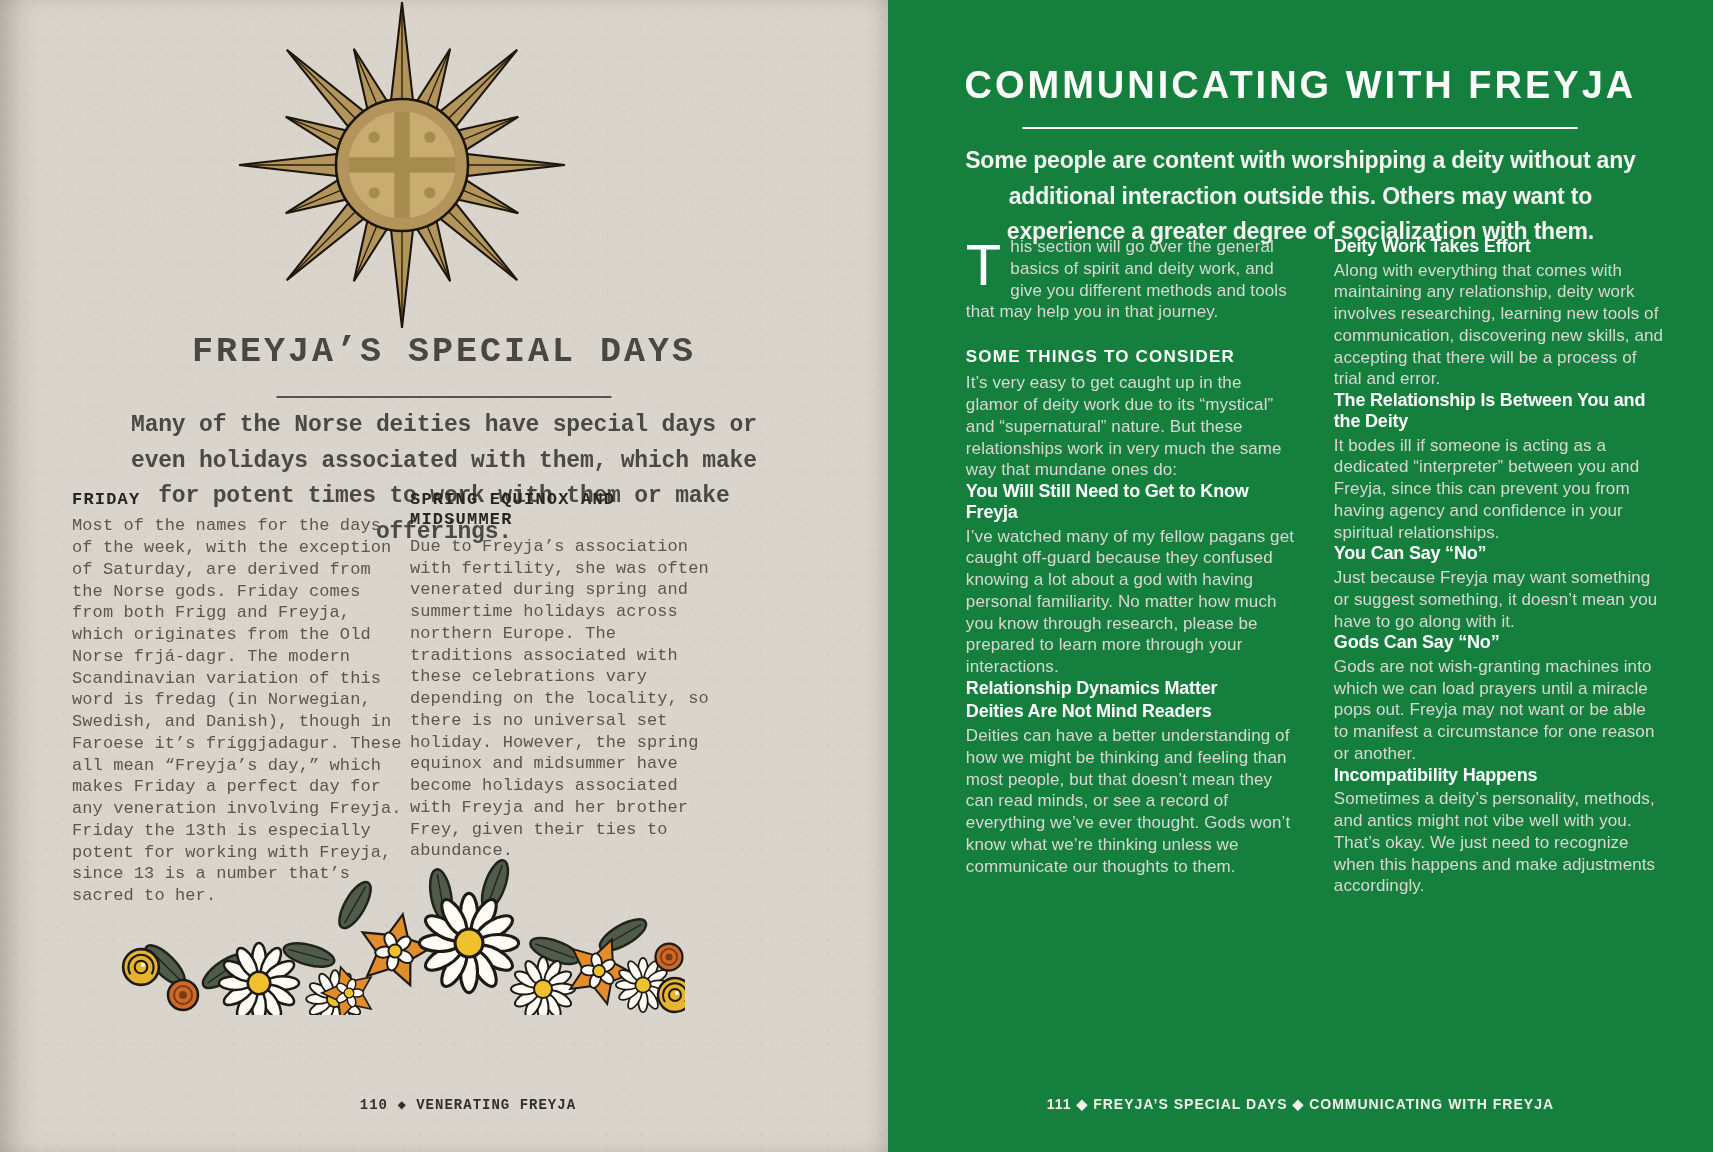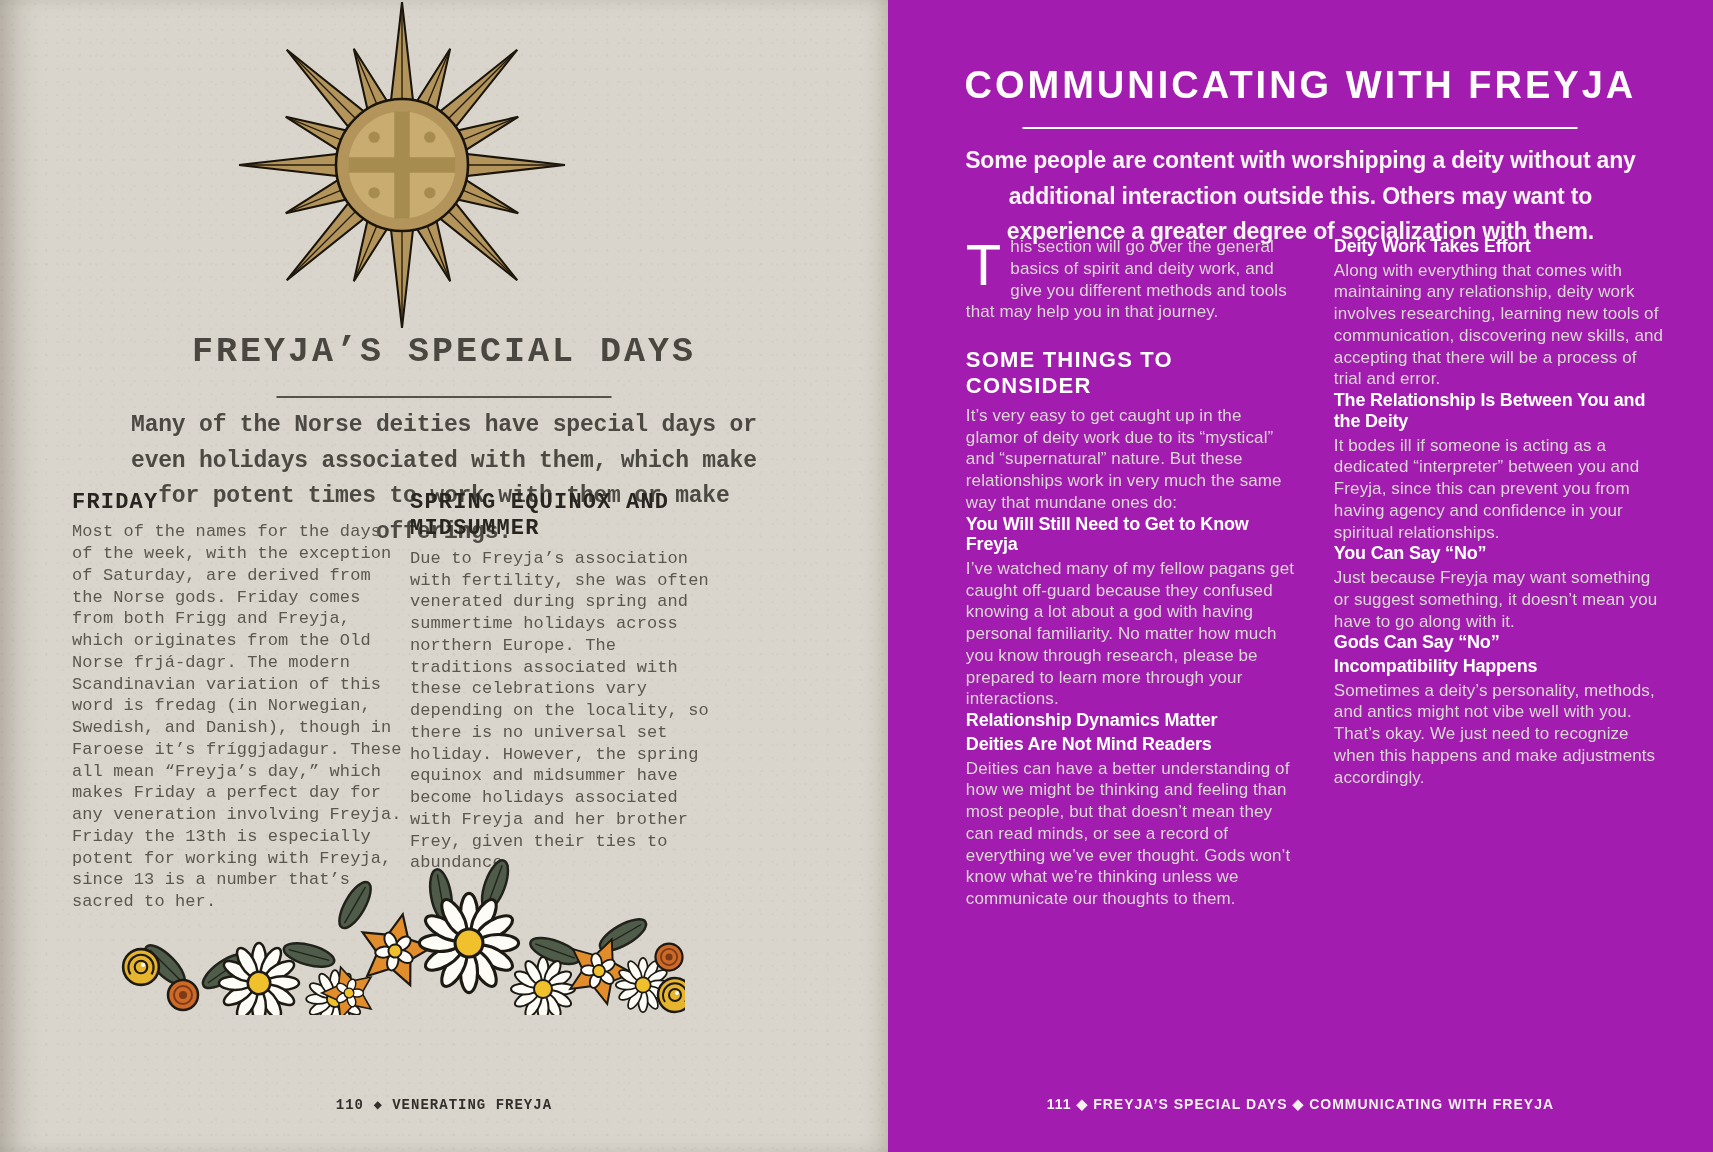--- a/index.html
+++ b/index.html
@@ -8,21 +8,21 @@
   .page-left{
     width:921px;
     background:#d9d5cc;
     background-image:
       radial-gradient(circle at 22% 31%, rgba(90,80,60,0.045) 1px, transparent 1.6px),
       radial-gradient(circle at 71% 64%, rgba(90,80,60,0.035) 1px, transparent 1.6px);
     background-size:11px 13px, 17px 15px;
     box-shadow:inset 26px 0 34px -20px rgba(60,50,35,0.35), inset -16px 0 22px -14px rgba(60,50,35,0.25);
     font-family:Liberation Mono, monospace;
   }
-  .page-right{width:856px;background:#a21caf;}
+  .page-right{width:856px;background:#15803d;}
 
   
   .rune-title{
     position:absolute;left:0;width:100%;margin:0;text-align:center;
     font-weight:700;letter-spacing:3px;color:#4a4741;
   }
   .lp-title{top:332px;font-size:35px;}
   .rp-title{top:64px;font-size:38px;color:#fdfdfb;}
   .rule{position:absolute;left:50%;transform:translateX(-50%);height:2px;}
   .lp-rule{top:396px;width:335px;background:#56524b;}
@@ -33,37 +33,37 @@
   }
   .lp-intro{top:408px;width:660px;color:#4c4943;}
   .rp-intro{top:143px;width:700px;color:#f6f5f2;}
 
   .columns{position:absolute;display:flex;}
   .lp-columns{top:490px;left:72px;}
   .rp-columns{top:236px;left:78px;gap:38px;}
   .col{display:block;}
 
   .rune-h{
-    margin:0 0 5px 0;font-size:22px;font-weight:700;letter-spacing:1.2px;
+    margin:0 0 5px 0;font-size:17px;font-weight:700;letter-spacing:1.2px;
     color:#282520;line-height:1.2;
   }
   .rune-h.white{color:#ffffff;margin-top:24px;}
   .sub-h{margin:0 0 3px 0;font-size:18px;font-weight:700;letter-spacing:-0.2px;color:#ffffff;line-height:1.15;}
   .sect{}
   .body{margin:0;font-size:17px;line-height:1.28;letter-spacing:0.1px;}
   .light-body{color:#5b564e;}
   .dark-body{color:#d9d7d2;}
   .dropcap{
     float:left;font-size:58px;line-height:0.82;padding:5px 9px 0 0;color:#ffffff;font-weight:400;
   }
   .footer{
     position:absolute;left:0;width:100%;margin:0;text-align:center;
     font-size:14px;font-weight:700;letter-spacing:1px;
   }
-  .lp-footer{top:1096px;color:#33302b;}
+  .lp-footer{top:1096px;color:#33302b;padding-left:24px;}
   .rp-footer{top:1096px;color:#f2f1ee;}
 
   
   .sun{position:absolute;top:0;left:237px;width:330px;height:330px;}
   .garland{position:absolute;top:843px;left:103px;width:582px;height:172px;}
 </style>
 </head>
 <body>
 
 <div class="spread">
@@ -236,20 +236,21 @@
           <p class="body dark-body">It bodes ill if someone is acting as a dedicated “interpreter” between you and Freyja, since this can prevent you from having agency and confidence in your spiritual relationships.</p>
         </div>
 
         <div class="sect">
           <h4 class="sub-h">You Can Say “No”</h4>
           <p class="body dark-body">Just because Freyja may want something or suggest something, it doesn’t mean you have to go along with it.</p>
         </div>
 
         <div class="sect">
           <h4 class="sub-h">Gods Can Say “No”</h4>
+          <p class="body dark-body">Gods are not wish-granting machines into which we can load prayers until a miracle pops out. Freyja may not want or be able to manifest a circumstance for one reason or another.</p>
         </div>
 
         <div class="sect">
           <h4 class="sub-h">Incompatibility Happens</h4>
           <p class="body dark-body">Sometimes a deity’s personality, methods, and antics might not vibe well with you. That’s okay. We just need to recognize when this happens and make adjustments accordingly.</p>
         </div>
       </div>
 
     </div>
 

